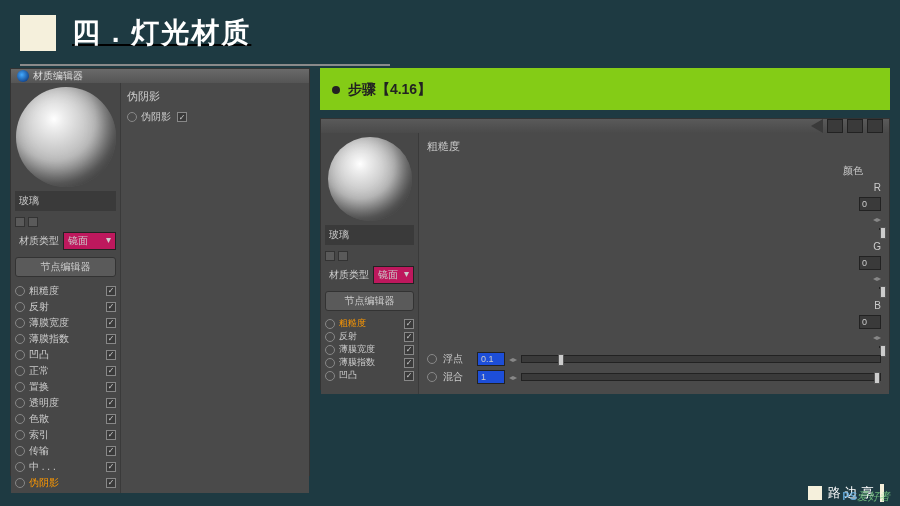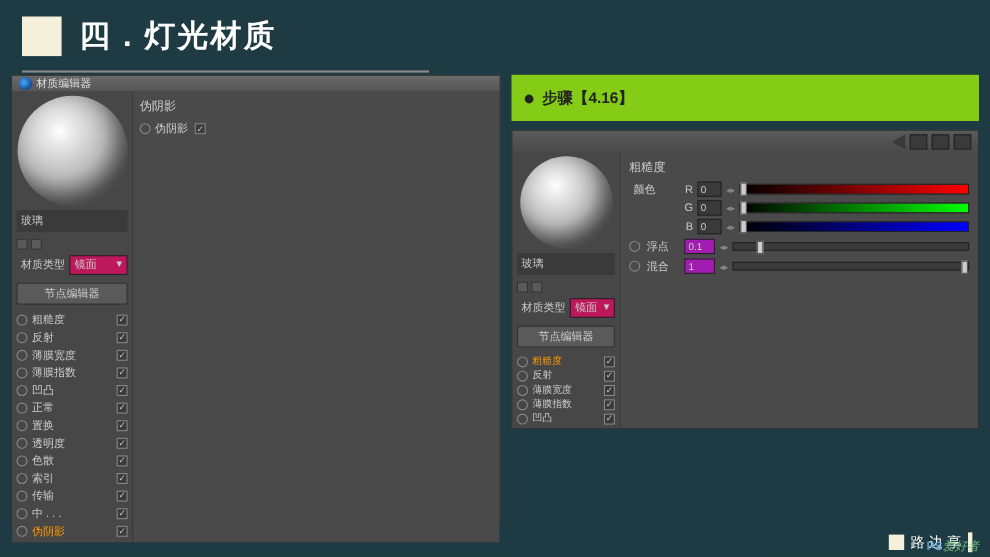--- a/index.html
+++ b/index.html
@@ -1,33 +1,33 @@
 <!DOCTYPE html>
 <html><head>
 <meta charset="utf-8">
 <style>
 * { margin: 0; padding: 0; box-sizing: border-box; }
 body { width: 900px; height: 506px; background: #1e3a42; font-family: "Microsoft YaHei", Arial, sans-serif; overflow: hidden; position: relative; }
 
 
-.header { display: flex; align-items: center; padding: 14px 20px 16px 20px; }
+.header { display: flex; align-items: center; padding: 14px 20px 16px 20px; text-decoration: underline; }
 .header-sq { width: 36px; height: 36px; background: #f5f0dc; }
 .header-title { color: #fff; font-size: 28px; font-weight: bold; margin-left: 16px; letter-spacing: 2px; }
 .header-line { position: absolute; left: 20px; top: 64px; width: 370px; height: 2px; background: #8a8a8a; }
 
 
 .main { display: flex; gap: 10px; padding: 0 10px; }
 
 
 .panel { background: #4a4a4a; border: 1px solid #333; }
 .panel-title-bar { background: linear-gradient(#6a6a6a,#555); height: 20px; display: flex; align-items: center; padding: 0 6px; font-size: 10px; color: #ddd; }
 .panel-title-bar .picon { width: 12px; height: 12px; background: radial-gradient(circle at 40% 40%, #4af, #026); border-radius: 50%; margin-right: 4px; }
 
 
-.left-panel { width: 445px; height: 408px; display: flex; flex-direction: column; }
+.left-panel { width: 300px; height: 408px; display: flex; flex-direction: column; }
 .left-body { display: flex; flex: 1; }
 .sidebar { width: 110px; background: #474747; border-right: 1px solid #3a3a3a; display: flex; flex-direction: column; }
 .preview-sphere { width: 100px; height: 100px; margin: 4px auto; background: radial-gradient(circle at 38% 32%, #fff 0%, #eee 10%, #bbb 45%, #777 70%, #555 100%); border-radius: 50%; box-shadow: inset -8px -8px 20px rgba(0,0,0,0.4); }
 .preview-name { background: #3a3a3a; color: #ccc; font-size: 10px; padding: 3px 4px; margin: 0 4px 4px 4px; }
 .nav-sq { display: flex; gap: 3px; padding: 2px 4px; }
 .nav-sq div { width: 10px; height: 10px; background: #5a5a5a; border: 1px solid #333; }
 .mat-type-row { display: flex; align-items: center; font-size: 10px; color: #ccc; padding: 3px 4px; gap: 4px; }
 .mat-type-row .sel { background: #be185d; border: 1px solid #222; padding: 1px 4px; flex: 1; display: flex; justify-content: space-between; }
 .node-ed-btn { background: #5a5a5a; border: 1px solid #333; border-radius: 3px; font-size: 10px; color: #ccc; text-align: center; margin: 4px; padding: 2px 0; }
 .prop-list { padding: 2px 4px; }
@@ -56,36 +56,36 @@
 .toolbar { height: 20px; background: linear-gradient(#5a5a5a,#4a4a4a); display: flex; justify-content: flex-end; align-items: center; gap: 4px; padding: 0 6px; }
 .toolbar .tb { width: 16px; height: 14px; background: #3a3a3a; border: 1px solid #222; }
 .toolbar .tb.tri { width: 0; height: 0; background: none; border: none; border-top: 7px solid transparent; border-bottom: 7px solid transparent; border-right: 12px solid #3a3a3a; }
 .lower-body { display: flex; flex: 1; }
 .lower-sidebar { width: 98px; background: #474747; border-right: 1px solid #3a3a3a; display: flex; flex-direction: column; }
 .lower-sidebar .preview-sphere { width: 84px; height: 84px; }
 .lower-sidebar .prop-row { padding: 0; font-size: 9px; }
 .rough-panel { flex: 1; background: #4a4a4a; padding: 6px 8px; }
 .sec-title { font-size: 11px; color: #ccc; margin-bottom: 6px; }
 
-.rgb-row { display: flex; align-items: center; font-size: 10px; color: #ccc; margin-bottom: 3px; gap: 4px; }
+.rgb-row { display: flex; align-items: flex-end; font-size: 10px; color: #ccc; margin-bottom: 3px; gap: 4px; flex-direction: column; }
 .rgb-row .lbl2 { width: 38px; }
 .rgb-row .ch { width: 12px; text-align: right; }
 .rgb-row .val { width: 22px; background: #3a3a3a; border: 1px solid #222; padding: 1px 2px; font-size: 9px; }
 .rgb-row .spin { width: 8px; text-align: center; color: #888; font-size: 8px; }
 .rgb-row .slider { flex: 1; height: 10px; position: relative; border: 1px solid #222; }
 .slider.red   { background: linear-gradient(to right, #000, #f00); }
 .slider.green { background: linear-gradient(to right, #000, #0f0); }
 .slider.blue  { background: linear-gradient(to right, #000, #00f); }
 .slider-gen   { background: #3a3a3a; height: 8px; flex: 1; position: relative; border: 1px solid #222; }
 .slider .knob, .slider-gen .knob { position: absolute; top: -2px; width: 6px; height: 12px; background: #ccc; border: 1px solid #555; }
 
 .param-row { display: flex; align-items: center; font-size: 10px; color: #ccc; margin: 4px 0; gap: 4px; }
 .param-row .ring { width: 10px; height: 10px; border: 1px solid #888; border-radius: 50%; margin-right: 2px; }
 .param-row .plbl { width: 30px; }
-.param-row .pval { width: 28px; background: #a21caf; border: 1px solid #222; padding: 1px 3px; font-size: 9px; }
+.param-row .pval { width: 28px; background: #1d4ed8; border: 1px solid #222; padding: 1px 3px; font-size: 9px; }
 .param-row .pspin { width: 8px; font-size: 8px; color: #888; }
 .tex-row .tex-slot { flex: 1; height: 12px; background: #3a3a3a; border: 1px solid #222; }
 .tex-row .tex-btn { width: 12px; height: 12px; background: #5a5a5a; border: 1px solid #333; font-size: 8px; text-align: center; color: #ccc; }
 
 
 .footer { position: absolute; bottom: 4px; right: 16px; display: flex; align-items: center; gap: 6px; }
 .footer .fsq { width: 14px; height: 14px; background: #f5f0dc; }
 .footer .ftxt { color: #fff; font-size: 13px; }
 .footer .fbar { width: 4px; height: 18px; background: #f5f0dc; }
 

